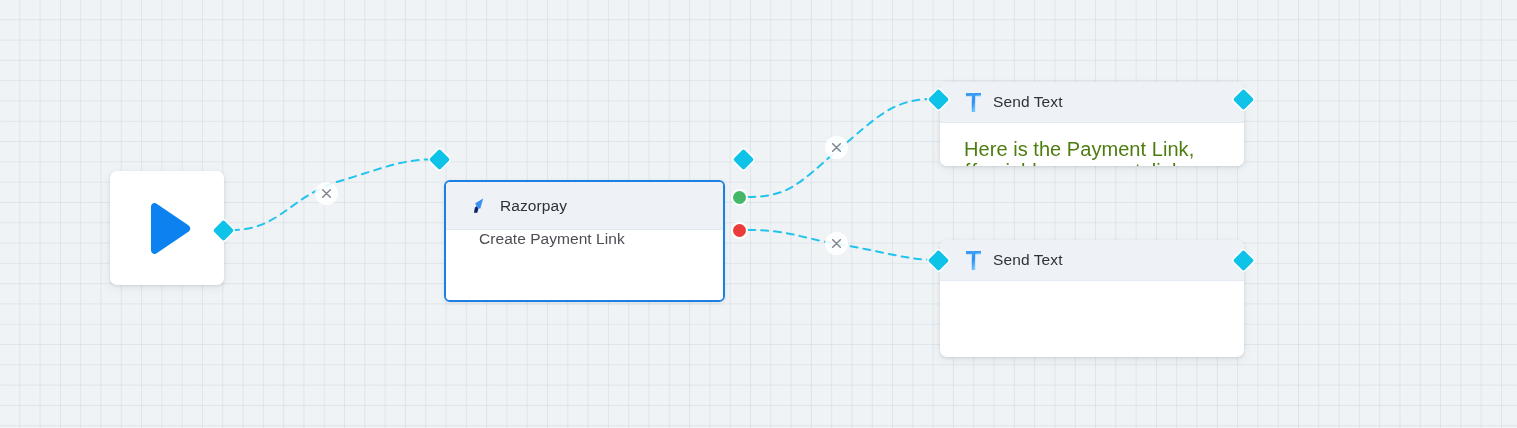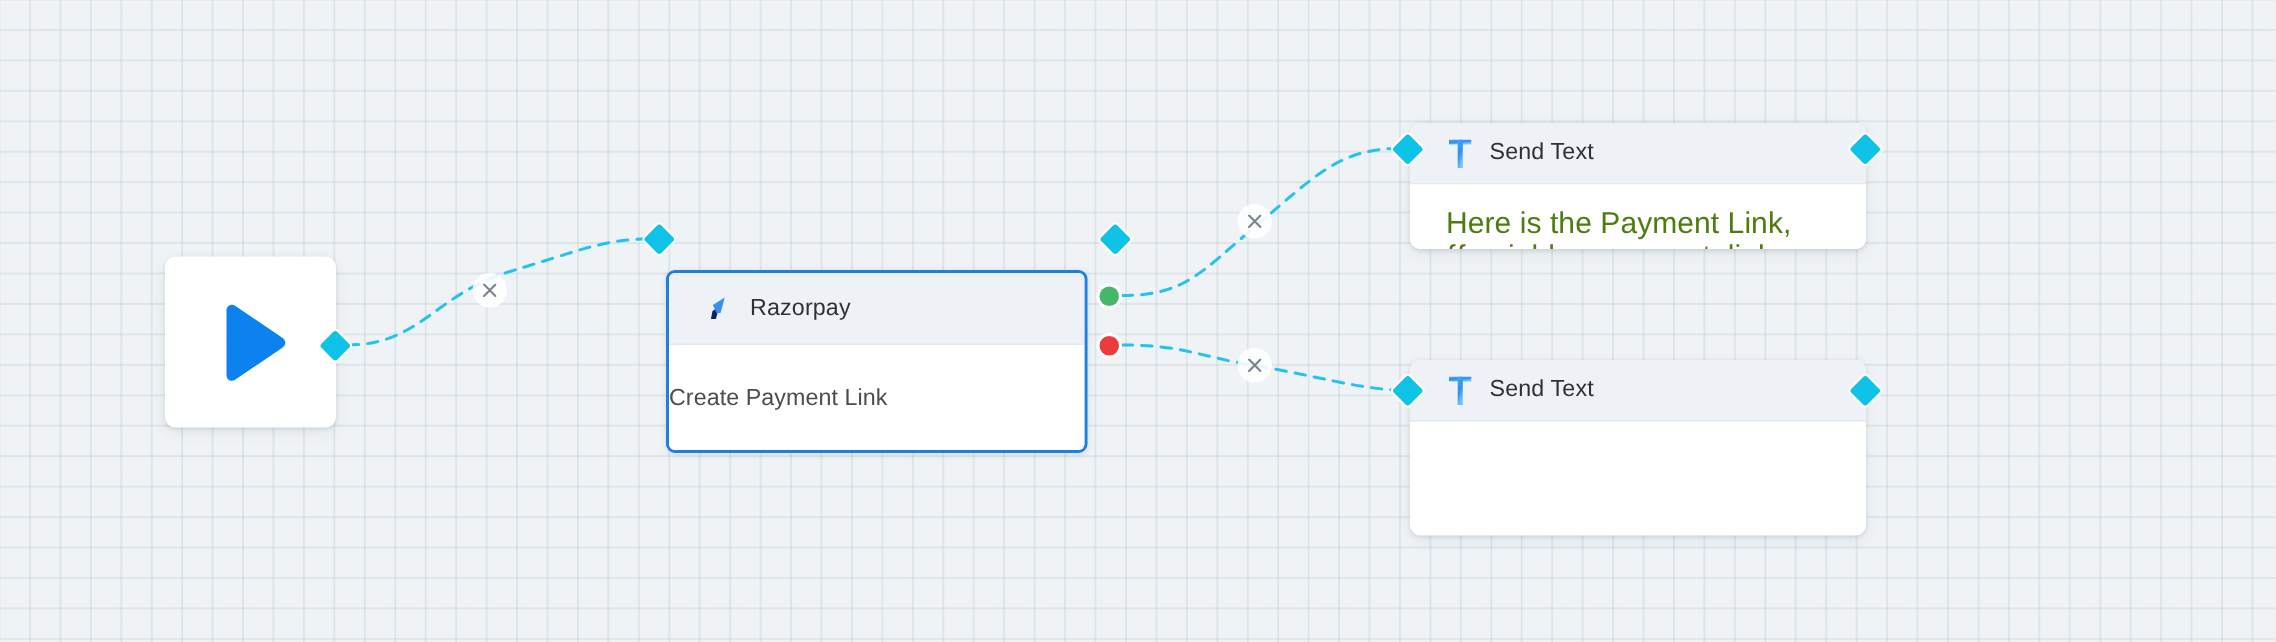--- a/index.html
+++ b/index.html
@@ -78,21 +78,22 @@
     background: #eef2f7;
     border-bottom: 1px solid #e2e8ef;
     display: flex;
     align-items: center;
     padding-left: 24px;
     box-sizing: border-box;
   }
   #razorpay-node .node-body {
     height: 72px;
     display: flex;
-    align-items: center;
+    align-items: flex-start;
+    padding-left: 33px;
     box-sizing: border-box;
     background: #ffffff;
   }
   .node-title {
     font-size: 15.5px;
     color: #2f3136;
     letter-spacing: 0.1px;
   }
   .body-text-dark {
     font-size: 15.5px;

